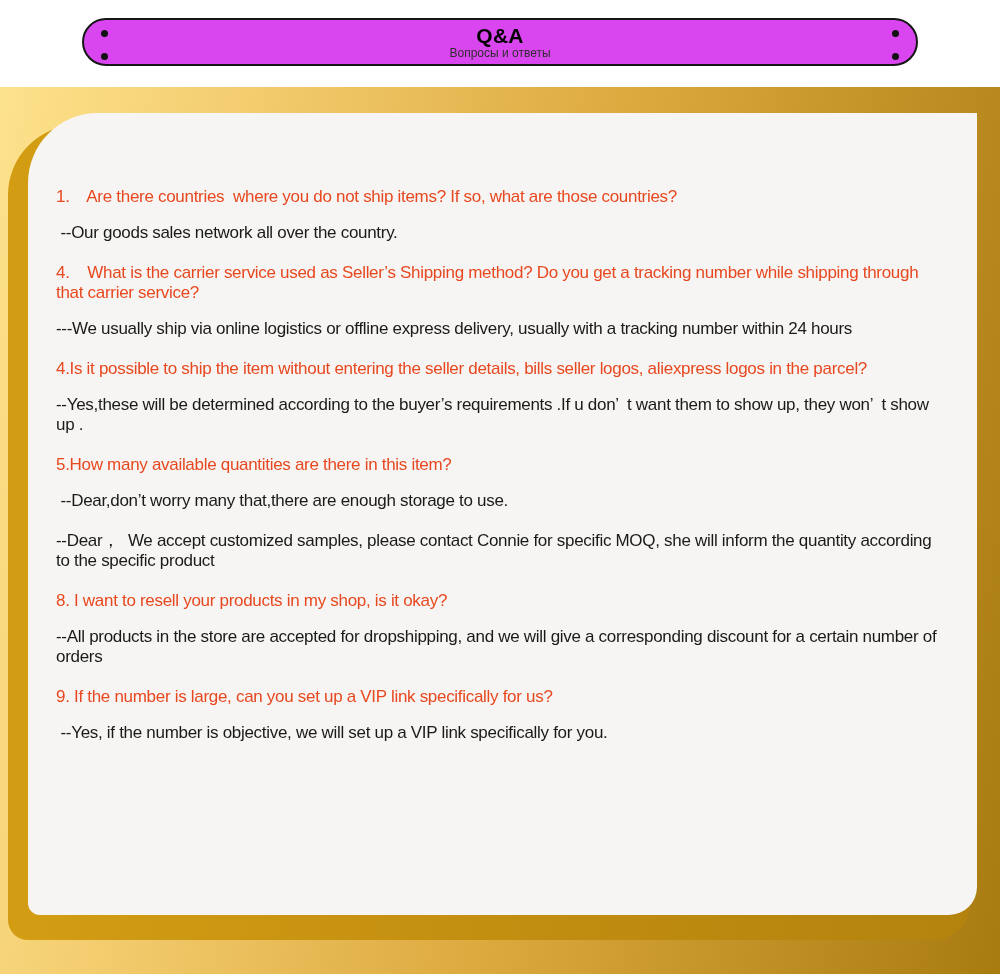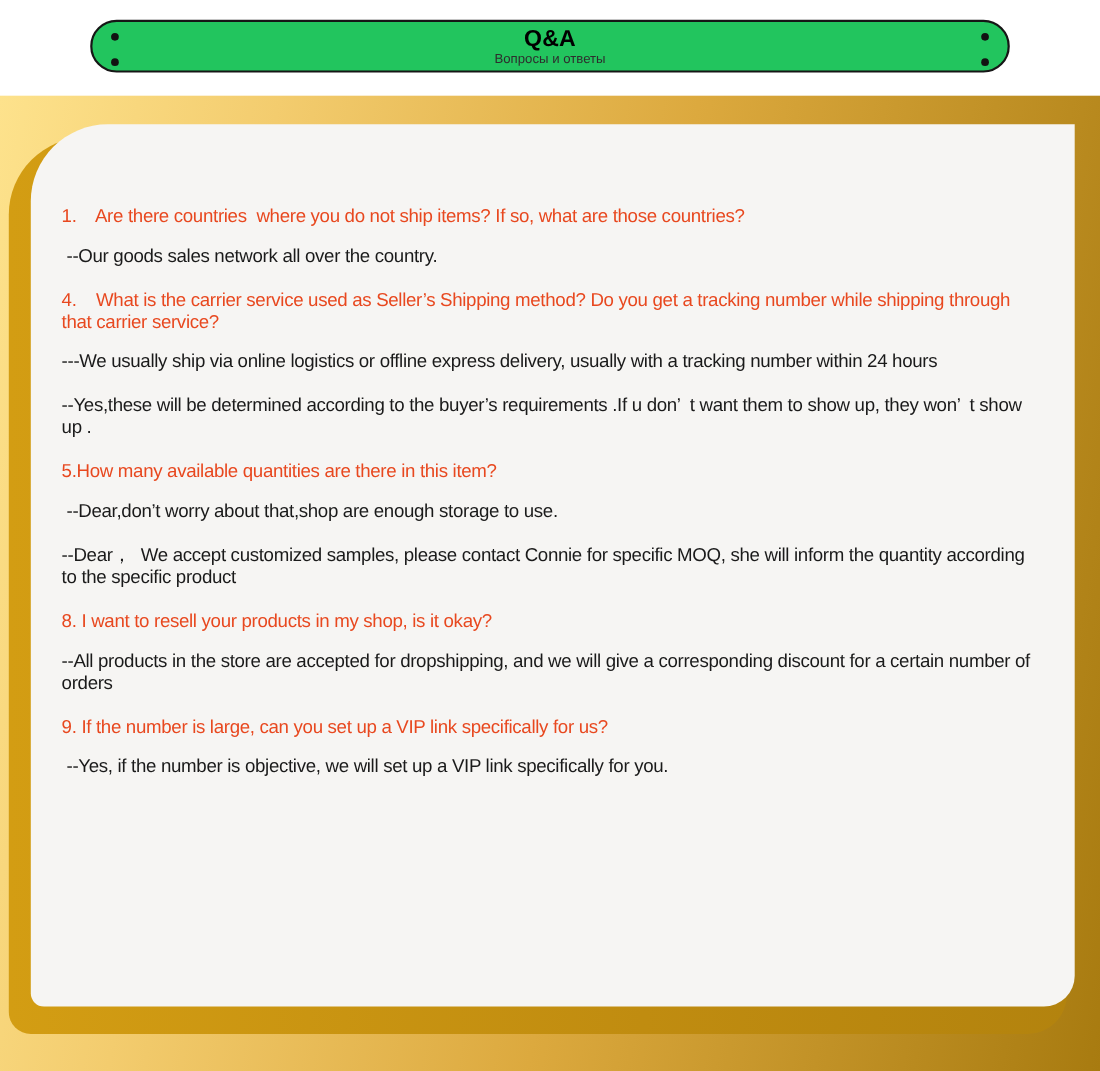--- a/index.html
+++ b/index.html
@@ -8,21 +8,21 @@
     background: #ffffff;
     font-family: "Liberation Sans", sans-serif;
     position: relative;
     overflow: hidden;
   }
 
   
   .pill {
     position: absolute; left: 82px; top: 18px;
     width: 836px; height: 48px;
-    background: #22c55e;
+    background: #d946ef;
     border: 2px solid #161616;
     border-radius: 26px;
     box-sizing: border-box;
     display: flex; flex-direction: column;
     align-items: center; justify-content: center;
     z-index: 5;
   }
   .pill-title {
     font-size: 21px; font-weight: bold; color: #000000;
     line-height: 22px; letter-spacing: 0.2px;
@@ -94,26 +94,27 @@
     <p class="answer"> --Our goods sales network all over the country.</p>
   </div>
 
   <div class="qa-block">
     <p class="question">4.    What is the carrier service used as Seller’s Shipping method? Do you get a tracking number while shipping through that carrier service?</p>
     <p class="answer">---We usually ship via online logistics or offline express delivery, usually with a tracking number within 24 hours</p>
   </div>
 
 
   <div class="qa-block">
+    <p class="question">4.Is it possible to ship the item without entering the seller details, bills seller logos, aliexpress logos in the parcel?</p>
     <p class="answer">--Yes,these will be determined according to the buyer’s requirements .If u don’  t want them to show up, they won’  t show up .</p>
   </div>
 
   <div class="qa-block">
     <p class="question">5.How many available quantities are there in this item?</p>
-    <p class="answer"> --Dear,don’t worry about that,shop are enough storage to use.</p>
+    <p class="answer"> --Dear,don’t worry many that,there are enough storage to use.</p>
   </div>
 
 
   <div class="qa-block">
     <p class="answer">--Dear，  We accept customized samples, please contact Connie for specific MOQ, she will inform the quantity according to the specific product</p>
   </div>
 
   <div class="qa-block">
     <p class="question">8. I want to resell your products in my shop, is it okay?</p>
     <p class="answer">--All products in the store are accepted for dropshipping, and we will give a corresponding discount for a certain number of orders</p>

